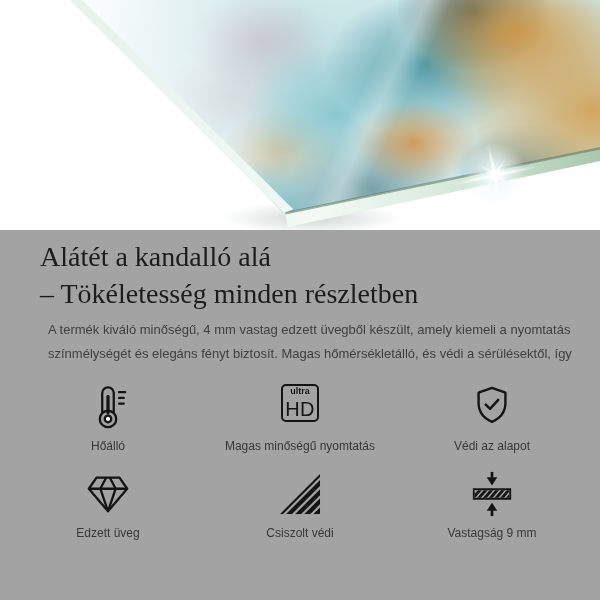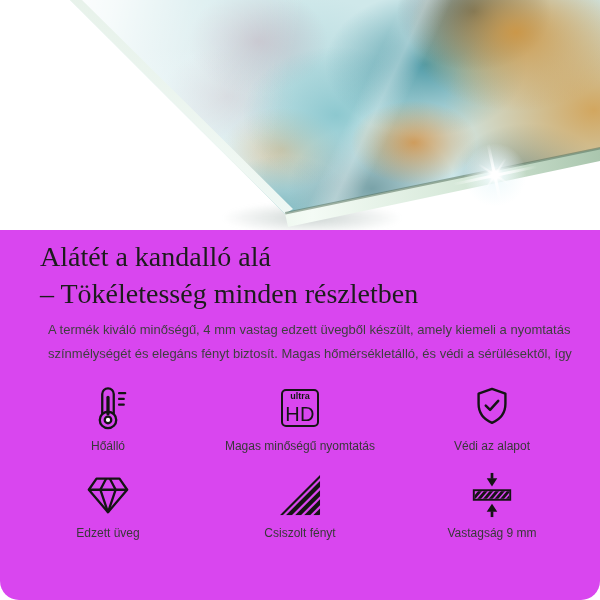--- a/index.html
+++ b/index.html
@@ -1,18 +1,18 @@
 <!DOCTYPE html>
 <html><head>
 <meta charset="utf-8">
 <style>
   html,body{margin:0;padding:0;}
   body{width:600px;height:600px;overflow:hidden;background:#fff;
        font-family:"Liberation Sans", sans-serif;}
-  .page{width:600px;height:600px;background:#d946ef;position:relative;border-radius:19px;}
+  .page{width:600px;height:600px;background:#a3a3a3;position:relative;}
 
   
   .hero{position:relative;width:600px;height:230px;background:#fff;overflow:hidden;}
   .art-shadow{position:absolute;left:222px;top:202px;width:180px;height:32px;
     background:radial-gradient(closest-side, rgba(125,145,140,.38), rgba(125,145,140,0));
     border-radius:50%;filter:blur(2px);}
   .glass-art{position:absolute;inset:0;
     clip-path:polygon(70px 0,600px 0,600px 149px,285px 214px);
     background:
       linear-gradient(115deg, rgba(255,255,255,0) 57%, rgba(255,255,255,.30) 60.5%, rgba(255,255,255,0) 64%),
@@ -59,21 +59,21 @@
   .title{font-family:"Liberation Serif", serif;font-weight:400;color:#1c1c1c;
     font-size:28px;line-height:37px;margin:8px 0 6px 0;padding:0 40px;}
   .title span{display:block;}
   .desc{padding:0 40px;margin-top:4px;font-size:13px;color:#3f3f3f;}
   .desc div{line-height:24px;white-space:nowrap;margin-left:8px;}
 
   
   .features{display:grid;grid-template-columns:repeat(3,1fr);row-gap:18px;
     padding:0 12px;margin-top:18px;text-align:center;}
   .feature{display:flex;flex-direction:column;align-items:center;}
-  .icon-wrap{height:48px;display:flex;align-items:center;justify-content:center;}
+  .icon-wrap{height:48px;display:flex;align-items:flex-start;justify-content:center;}
   .ic{width:46px;height:46px;display:block;}
   .f-label{font-size:12px;color:#383838;margin-top:7px;line-height:14px;}
   .uhd-box{width:34px;height:34px;border:2.5px solid #141414;border-radius:5px;
     display:flex;flex-direction:column;align-items:center;justify-content:center;
     color:#141414;line-height:1;}
   .uhd-top{font-size:9px;font-weight:700;}
   .uhd-bottom{font-size:20px;font-weight:400;letter-spacing:.4px;margin-top:3px;}
 </style>
 </head>
 <body>
@@ -164,21 +164,21 @@
               </defs>
             <g clip-path="url(#triclip)" stroke="#141414" stroke-width="4.4">
               <line x1="0" y1="48" x2="48" y2="0"></line>
               <line x1="9.5" y1="48" x2="57.5" y2="0"></line>
               <line x1="19" y1="48" x2="67" y2="0"></line>
               <line x1="28.5" y1="48" x2="76.5" y2="0"></line>
               <line x1="38" y1="48" x2="86" y2="0"></line>
             </g>
           </svg>
         </div>
-        <div class="f-label">Csiszolt fényt</div>
+        <div class="f-label">Csiszolt védi</div>
       </div>
 
       <div class="feature">
         <div class="icon-wrap">
           <svg class="ic" viewBox="0 0 48 48">
             <defs>
                 <clipPath id="barclip">
                   <rect x="6" y="20" width="36" height="8"></rect>
                 </clipPath>
               </defs>

